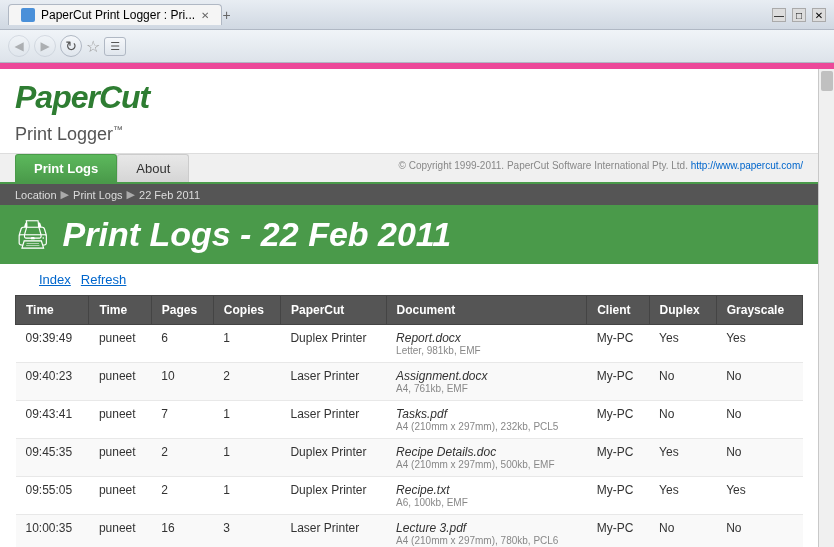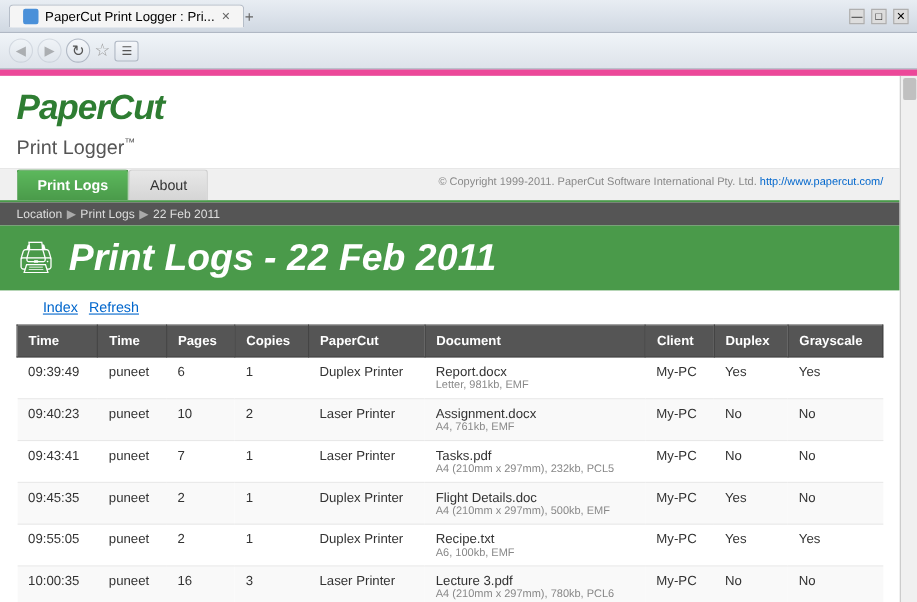--- a/index.html
+++ b/index.html
@@ -49,21 +49,21 @@
     
     .actions { padding: 8px 15px; display: flex; gap: 10px; margin-left: 24px; }
     .action-link { color: #0066cc; text-decoration: underline; cursor: pointer; font-size: 13px; }
 
     
     .data-table { width: calc(100% - 30px); margin: 0 15px; border-collapse: collapse; font-size: 12px; }
     .data-table th { background: #555; color: #fff; padding: 7px 10px; text-align: left; border: 1px solid #444; font-weight: bold; }
     .data-table td { padding: 6px 10px; border-bottom: 1px solid #e8e8e8; vertical-align: top; color: #333; }
     .data-table tr:nth-child(even) td { background: #f9f9f9; }
     .data-table tr:nth-child(odd) td { background: #fff; }
-    .doc-name { font-weight: normal; color: #333; }
+    .doc-name { font-weight: normal; color: #333; font-style: italic; }
     .doc-meta { font-size: 10px; color: #888; }
   </style>
 </head>
 <body>
 
 <div class="browser-chrome">
 
   <div class="browser-titlebar">
     <div style="display:flex;align-items:center;gap:0;">
       <div class="browser-tab">
@@ -186,21 +186,21 @@
     <td>No</td>
     <td>No</td>
   </tr>
           <tr>
     <td>09:45:35</td>
     <td>puneet</td>
     <td>2</td>
     <td>1</td>
     <td>Duplex Printer</td>
     <td>
-      <div class="doc-name">Flight Details.doc</div>
+      <div class="doc-name">Recipe Details.doc</div>
       <div class="doc-meta">A4 (210mm x 297mm), 500kb, EMF</div>
     </td>
     <td>My-PC</td>
     <td>Yes</td>
     <td>No</td>
   </tr>
           <tr>
     <td>09:55:05</td>
     <td>puneet</td>
     <td>2</td>

